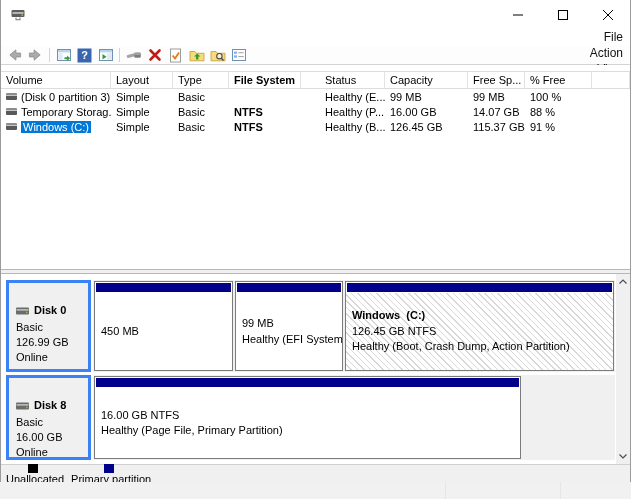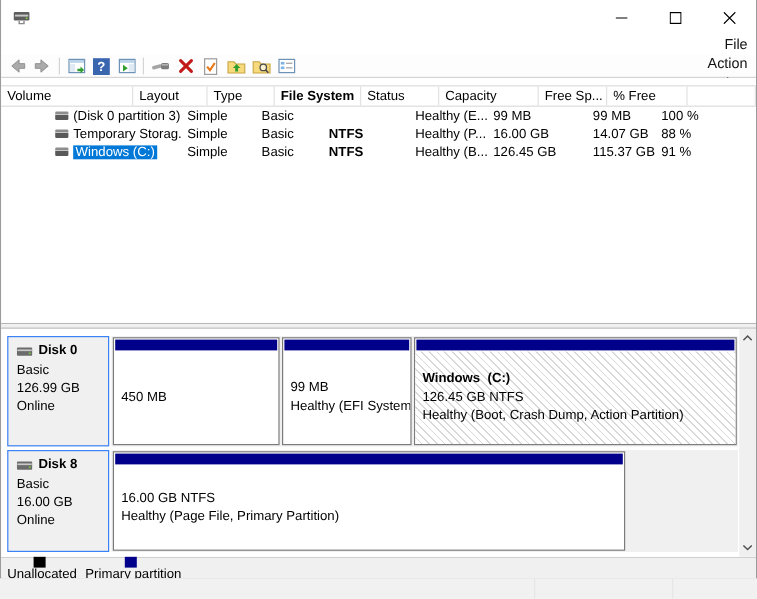--- a/index.html
+++ b/index.html
@@ -21,36 +21,36 @@
 
   
   .toolbar { height:19px; display:flex; align-items:center; padding-left:3px; background:#fdfdfd; border-bottom:1px solid #d4d4d4; }
   .tb-btn { width:21px; height:17px; display:flex; align-items:center; justify-content:center; }
   .tb-sep { width:1px; height:14px; background:#d4d4d4; margin:0 3px; }
 
   
   .listview { height:204px; background:#fff; font-size:11px; padding-top:6px; position:relative; }
   .lv-header { display:flex; height:18px; border-top:1px solid #dcdcdc; border-bottom:1px solid #dcdcdc; color:#000; }
   .lv-hcell { padding:2px 0 0 5px; border-right:1px solid #e2e2e2; overflow:hidden; white-space:nowrap; }
-  .lv-row { display:flex; height:15px; align-items:center; color:#000;padding-left:40px; }
+  .lv-row { display:flex; height:15px; align-items:center; color:#000; }
   .lv-cell { padding-left:5px; overflow:hidden; white-space:nowrap; }
   .c0{width:110px;} .c1{width:62px;} .c2{width:56px;} .c3{width:72px;font-weight:bold;}
-  .c4{width:65px;} .c5{width:83px;} .c6{width:57px;} .c7{width:67px;} .cf{flex:1;}
+  .c4{width:65px;margin-left:19px;} .c5{width:83px;} .c6{width:57px;} .c7{width:67px;} .cf{flex:1;}
   .vol-cell { display:flex; align-items:center; gap:4px; }
   .drive-glyph { width:11px; height:7px; border-radius:1px; flex:0 0 auto;
     background:linear-gradient(180deg,#8d8d8d 0 2px,#c6c6c6 2px 3px,#595959 3px); }
   .sel-label { background:#0078d7; color:#fff; padding:0 2px; }
 
   
   .splitter { height:5px; background:#f0f0f0; border-top:1px solid #b7b7b7; border-bottom:1px solid #b7b7b7; }
 
   
   .graph { position:relative; height:190px; background:#fff; padding-top:6px; }
   .disk-block { margin-left:5px; width:609px; display:flex; margin-bottom:3px; }
-  .disk-info { width:85px; flex:0 0 auto; background:#f0f0f0; border:1px solid #3b82f6; padding:4px 2px 0 7px; font-size:11px; line-height:15px; color:#000; }
+  .disk-info { width:85px; flex:0 0 auto; background:#f0f0f0; border:3px solid #3b82f6; padding:20px 2px 0 7px; font-size:11px; line-height:15px; color:#000; }
   .disk-title { display:flex; align-items:center; gap:5px; font-weight:bold; margin-bottom:2px; }
   .partitions { flex:1; display:flex; gap:2px; margin-left:2px; background:#f0f0f0; border:1px solid #f0f0f0; }
   .part { border:1px solid #7b7b7b; background:#fff; display:flex; flex-direction:column; overflow:hidden; }
   .band { height:9px; background:#00008b; margin:1px; flex:0 0 auto; }
   .pbody { flex:1; display:flex; flex-direction:column; justify-content:center; padding-left:6px; overflow:hidden; }
   .pbody .pline { font-size:11px; line-height:15.5px; white-space:pre; color:#000; }
   .pbody .b { font-weight:bold; }
   .part.sel .pbody { background:repeating-linear-gradient(45deg,#ffffff 0 3.5px,#d8d8d8 3.5px 4.5px); }
 
   

